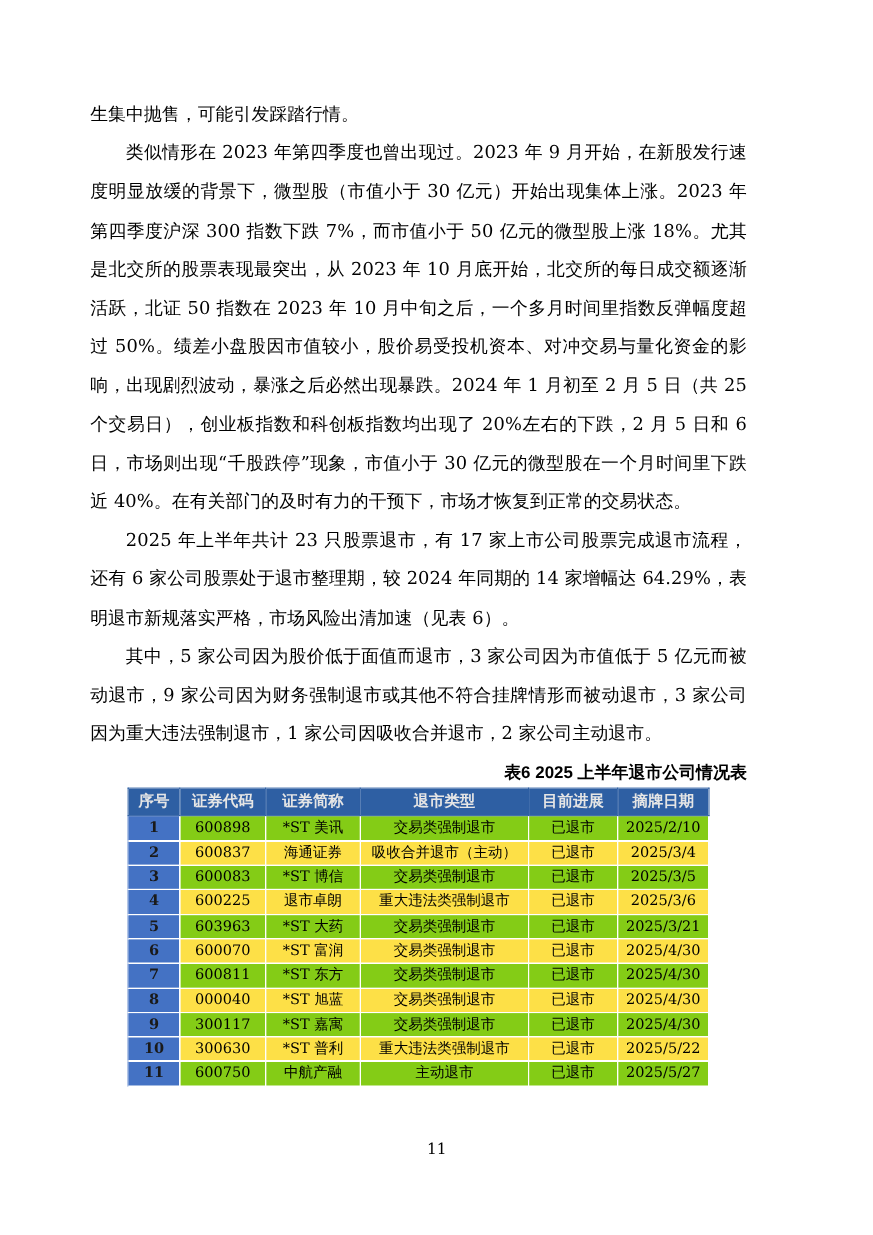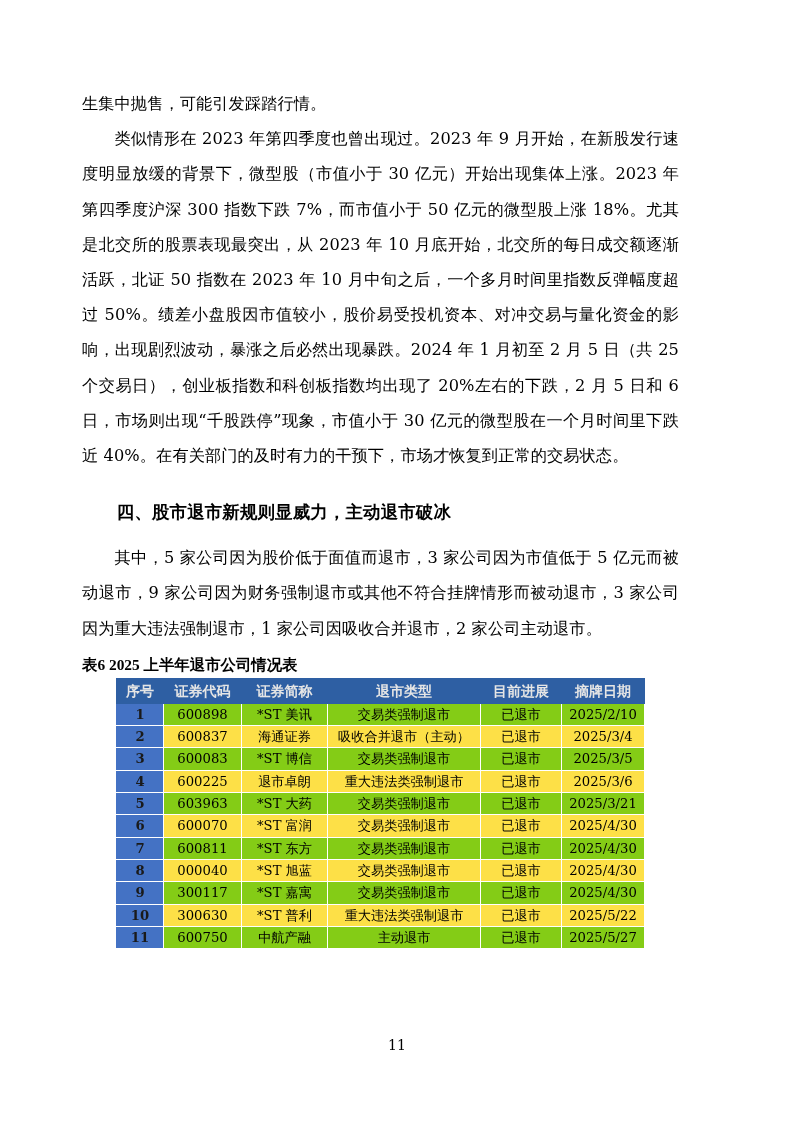--- a/index.html
+++ b/index.html
@@ -39,25 +39,25 @@
     margin: 22px 0 10px 0;
     font-size: 17.4px;
     line-height: 35px;
     font-weight: bold;
     font-family: "DejaVu Sans", "Liberation Sans", sans-serif;
     text-indent: 2em;
     letter-spacing: 0.2px;
   }
   .table-caption {
     margin: 9px 0 3px 0;
-    text-align: left;
+    text-align: right;
     font-size: 15.4px;
     font-weight: bold;
     line-height: 20px;
-    font-family: Liberation Serif, serif;
+    font-family: Liberation Sans, sans-serif;
   }
   table.delist-table {
     border-collapse: collapse;
     width: 528px;
     margin: 0 auto;
     table-layout: fixed;
     font-size: 13.2px;
   }
   table.delist-table th,
   table.delist-table td {
@@ -114,22 +114,22 @@
 </style>
 </head>
 <body>
 
 <div class="page">
 
   <p class="body-text">生集中抛售，可能引发踩踏行情。</p>
 
   <p class="body-text indent">类似情形在 2023 年第四季度也曾出现过。2023 年 9 月开始，在新股发行速度明显放缓的背景下，微型股（市值小于 30 亿元）开始出现集体上涨。2023 年第四季度沪深 300 指数下跌 7%，而市值小于 50 亿元的微型股上涨 18%。尤其是北交所的股票表现最突出，从 2023 年 10 月底开始，北交所的每日成交额逐渐活跃，北证 50 指数在 2023 年 10 月中旬之后，一个多月时间里指数反弹幅度超过 50%。绩差小盘股因市值较小，股价易受投机资本、对冲交易与量化资金的影响，出现剧烈波动，暴涨之后必然出现暴跌。2024 年 1 月初至 2 月 5 日（共 25 个交易日），创业板指数和科创板指数均出现了 20%左右的下跌，2 月 5 日和 6 日，市场则出现“千股跌停”现象，市值小于 30 亿元的微型股在一个月时间里下跌近 40%。在有关部门的及时有力的干预下，市场才恢复到正常的交易状态。</p>
 
-  <h2 class="section-heading">四、股市退市新规则显威力，主动退市破冰</h2>
-
+
+  <p class="body-text indent">2025 年上半年共计 23 只股票退市，有 17 家上市公司股票完成退市流程，还有 6 家公司股票处于退市整理期，较 2024 年同期的 14 家增幅达 64.29%，表明退市新规落实严格，市场风险出清加速（见表 6）。</p>
 
   <p class="body-text indent">其中，5 家公司因为股价低于面值而退市，3 家公司因为市值低于 5 亿元而被动退市，9 家公司因为财务强制退市或其他不符合挂牌情形而被动退市，3 家公司因为重大违法强制退市，1 家公司因吸收合并退市，2 家公司主动退市。</p>
 
   <div class="table-caption">表6   2025 上半年退市公司情况表</div>
 
   <table class="delist-table">
     <colgroup>
       <col class="col-idx">
         <col class="col-code">
         <col class="col-name">

